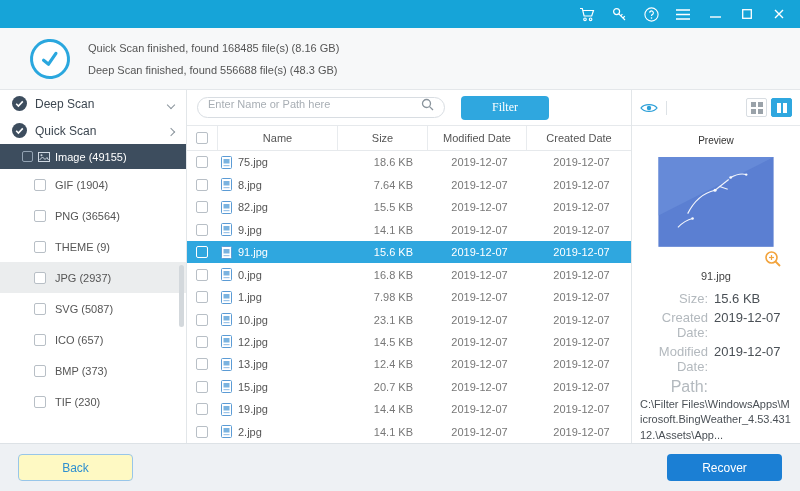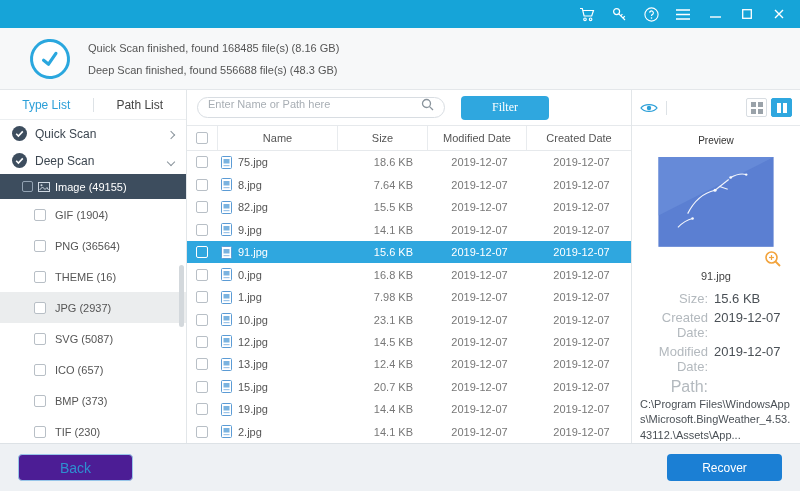--- a/index.html
+++ b/index.html
@@ -76,21 +76,21 @@
   .zoom-row { display:flex; justify-content:flex-end; padding-right:18px; margin-top:3px; }
   .preview-name { text-align:center; font-size:11px; color:#444; margin-top:2px; }
   .details { margin-top:9px; font-size:13px; }
   .detail-row { display:flex; margin-bottom:4px; }
   .dlabel { width:82px; text-align:right; color:#b3b9be; padding-right:6px; flex-shrink:0; }
   .dvalue { color:#4a5056; }
   .path-value { font-size:11px; color:#4a5056; padding:1px 8px 0 8px; word-break:break-all; line-height:1.4; }
 
   
   .footer { height:48px; background:#eef1f4; border-top:1px solid #dde2e6; display:flex; align-items:center; justify-content:space-between; padding:0 18px; flex-shrink:0; }
-  .btn-back { width:115px; height:27px; background:#4c1d95; border:1px solid #98c6e9; color:#2e8fd0; border-radius:4px; font-size:14px; cursor:pointer; font-family:"Liberation Sans",sans-serif; }
+  .btn-back { width:115px; height:27px; background:#fef9c3; border:1px solid #98c6e9; color:#2e8fd0; border-radius:4px; font-size:12px; cursor:pointer; font-family:"Liberation Sans",sans-serif; }
   .btn-recover { width:115px; height:27px; background:var(--recover,#1b7fd4); border:0; color:#fff; border-radius:4px; font-size:12px; cursor:pointer; font-family:"Liberation Sans",sans-serif; }
 </style>
 </head>
 <body>
 
 <div class="app">
 
   <div class="titlebar">
     <span class="tb-spacer"></span>
     <div class="tb-group">
@@ -145,42 +145,37 @@
     </span>
     <div class="header-texts">
       <div>Quick Scan finished, found 168485 file(s) (8.16 GB)</div>
       <div>Deep Scan finished, found 556688 file(s) (48.3 GB)</div>
     </div>
   </div>
 
   <div class="content">
 
     <div class="sidebar">
-      <div class="side-tabs">
-        <span class="side-tab active">Type List</span>
-        <span class="tab-divider"></span>
-        <span class="side-tab">Path List</span>
-      </div>
 
       <div class="scan-row">
         <svg width="15" height="15" viewBox="0 0 15 15">
             <circle cx="7.5" cy="7.5" r="7.5" fill="#3d4d5e"></circle>
             <path d="M4.2 7.8 l2.2 2.2 4.4 -4.6" stroke="#fff" stroke-width="1.6" fill="none"></path>
           </svg>
-        <span>Quick Scan</span>
-        <span class="chev-wrap"><span class="chev right"></span></span>
+        <span>Deep Scan</span>
+        <span class="chev-wrap"><span class="chev down"></span></span>
       </div>
 
       <div class="scan-row">
         <svg width="15" height="15" viewBox="0 0 15 15">
             <circle cx="7.5" cy="7.5" r="7.5" fill="#3d4d5e"></circle>
             <path d="M4.2 7.8 l2.2 2.2 4.4 -4.6" stroke="#fff" stroke-width="1.6" fill="none"></path>
           </svg>
-        <span>Deep Scan</span>
-        <span class="chev-wrap"><span class="chev down"></span></span>
+        <span>Quick Scan</span>
+        <span class="chev-wrap"><span class="chev right"></span></span>
       </div>
 
       <div class="dark-row">
         <span class="dark-cb"></span>
         <svg width="12" height="10" viewBox="0 0 12 10">
             <rect x="0.5" y="0.5" width="11" height="9" fill="none" stroke="#cfd8e2" stroke-width="1"></rect>
             <circle cx="3.5" cy="3.2" r="1" fill="#cfd8e2"></circle>
             <path d="M1.5 8 L4.5 5 L7 7.5 L9 5.5 L10.5 8" fill="none" stroke="#cfd8e2" stroke-width="1"></path>
           </svg>
         <span>Image (49155)</span>
@@ -190,21 +185,21 @@
           <div class="side-item">
             <span class="cb"></span>
             <span>GIF (1904)</span>
           </div>
           <div class="side-item">
             <span class="cb"></span>
             <span>PNG (36564)</span>
           </div>
           <div class="side-item">
             <span class="cb"></span>
-            <span>THEME (16)</span>
+            <span>THEME (9)</span>
           </div>
           <div class="side-item sel">
             <span class="cb"></span>
             <span>JPG (2937)</span>
           </div>
           <div class="side-item">
             <span class="cb"></span>
             <span>SVG (5087)</span>
           </div>
           <div class="side-item">
@@ -525,21 +520,21 @@
             <span class="dvalue">2019-12-07</span>
           </div>
           <div class="detail-row">
             <span class="dlabel">Modified Date:</span>
             <span class="dvalue">2019-12-07</span>
           </div>
         </div>
       <div class="detail-row" style="margin:0;">
         <span class="dlabel">Path:</span>
       </div>
-      <div class="path-value">C:\Program Files\WindowsApps\Microsoft.BingWeather_4.53.43112.\Assets\App...</div>
+      <div class="path-value">C:\Filter Files\WindowsApps\Microsoft.BingWeather_4.53.43112.\Assets\App...</div>
     </div>
   </div>
 
   <div class="footer">
     <button class="btn-back">Back</button>
     <button class="btn-recover">Recover</button>
   </div>
 </div>
 
 </body></html>

